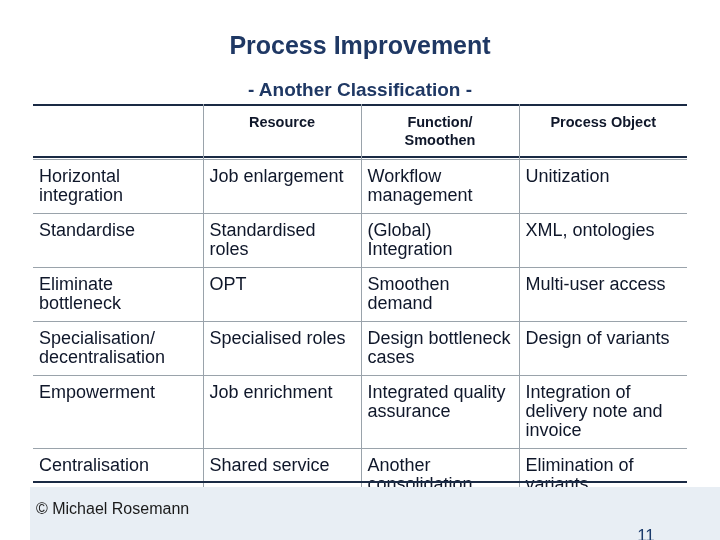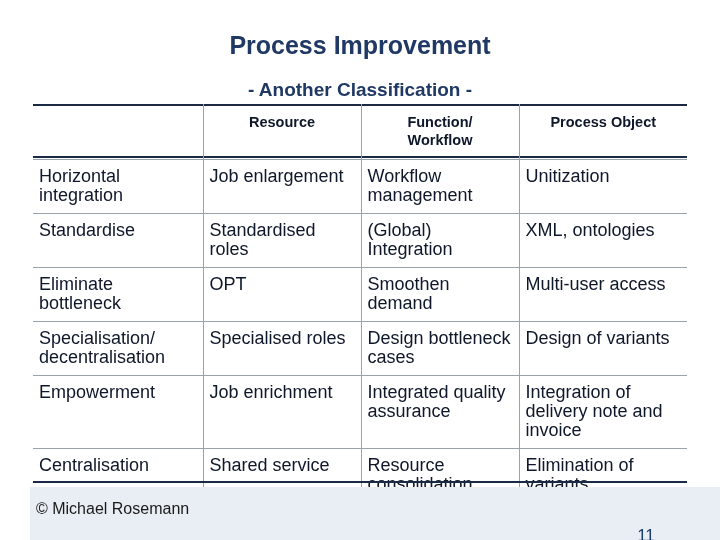--- a/index.html
+++ b/index.html
@@ -170,21 +170,21 @@
         <col class="col-b">
         <col class="col-c">
         <col class="col-d">
     </colgroup>
     <thead>
       <tr>
         <th class="corner"></th>
         <th>Resource</th>
         <th>
           <span>Function/</span><br>
-          <span>Workflow</span>
+          <span>Smoothen</span>
         </th>
         <th>Process Object</th>
       </tr>
     </thead>
     <tbody>
       <tr>
         <td>Horizontal integration</td>
         <td>Job enlargement</td>
         <td>Workflow management</td>
         <td>Unitization</td>
@@ -209,21 +209,21 @@
       </tr>
       <tr>
         <td>Empowerment</td>
         <td>Job enrichment</td>
         <td>Integrated quality assurance</td>
         <td>Integration of delivery note and invoice</td>
       </tr>
       <tr>
         <td>Centralisation</td>
         <td>Shared service</td>
-        <td>Resource consolidation</td>
+        <td>Another consolidation</td>
         <td>Elimination of variants</td>
       </tr>
     </tbody>
   </table>
 
   <div class="rule-bottom"></div>
 
   <div class="footer-band"></div>
   <div class="footer-left-white"></div>
   <div class="copyright">© Michael Rosemann</div>

